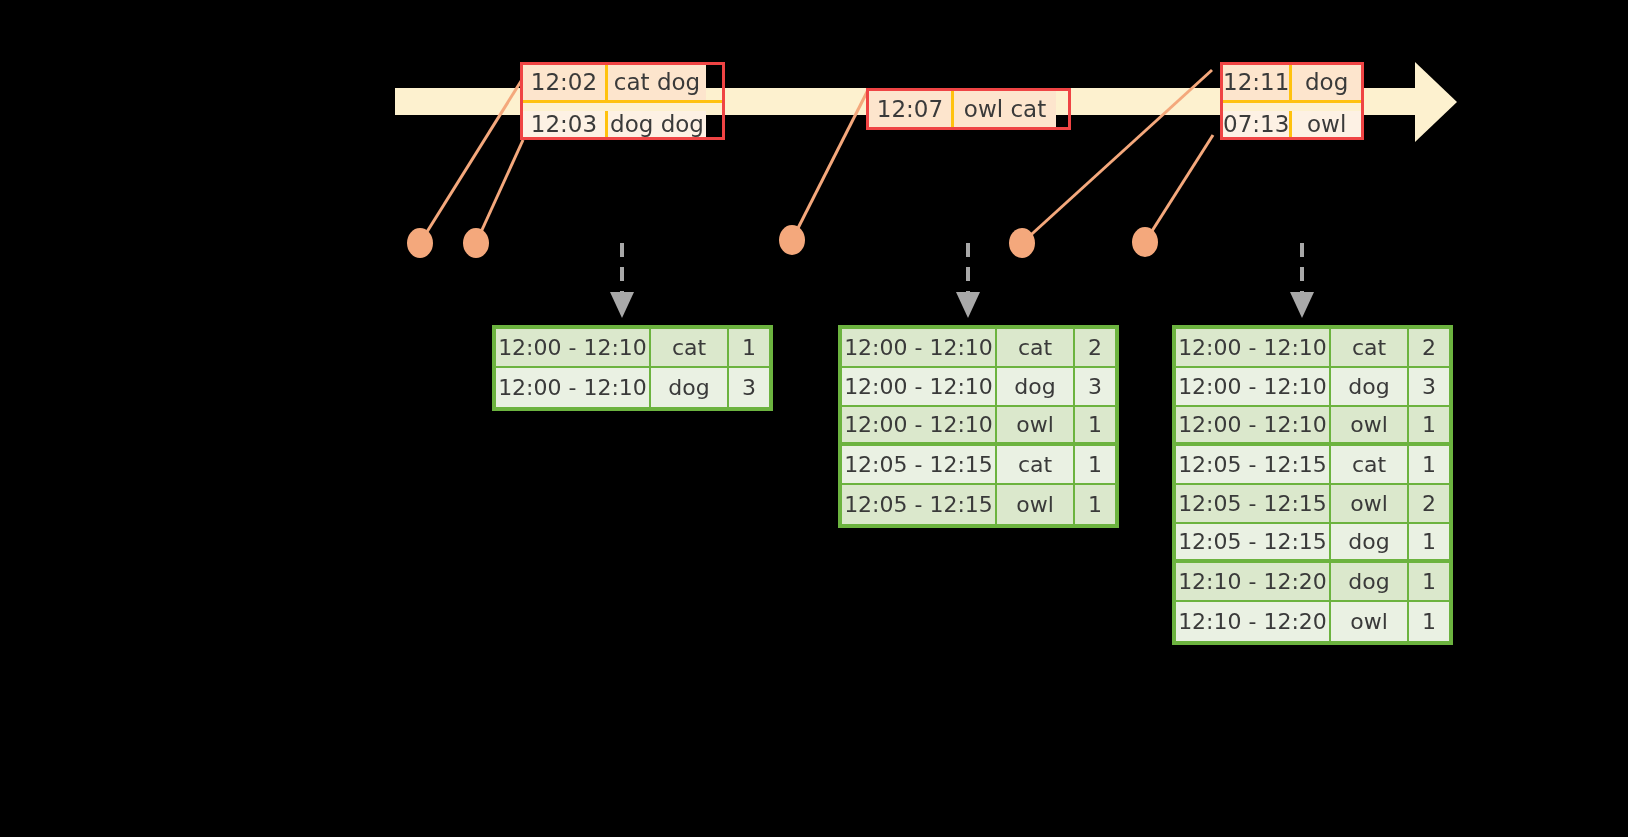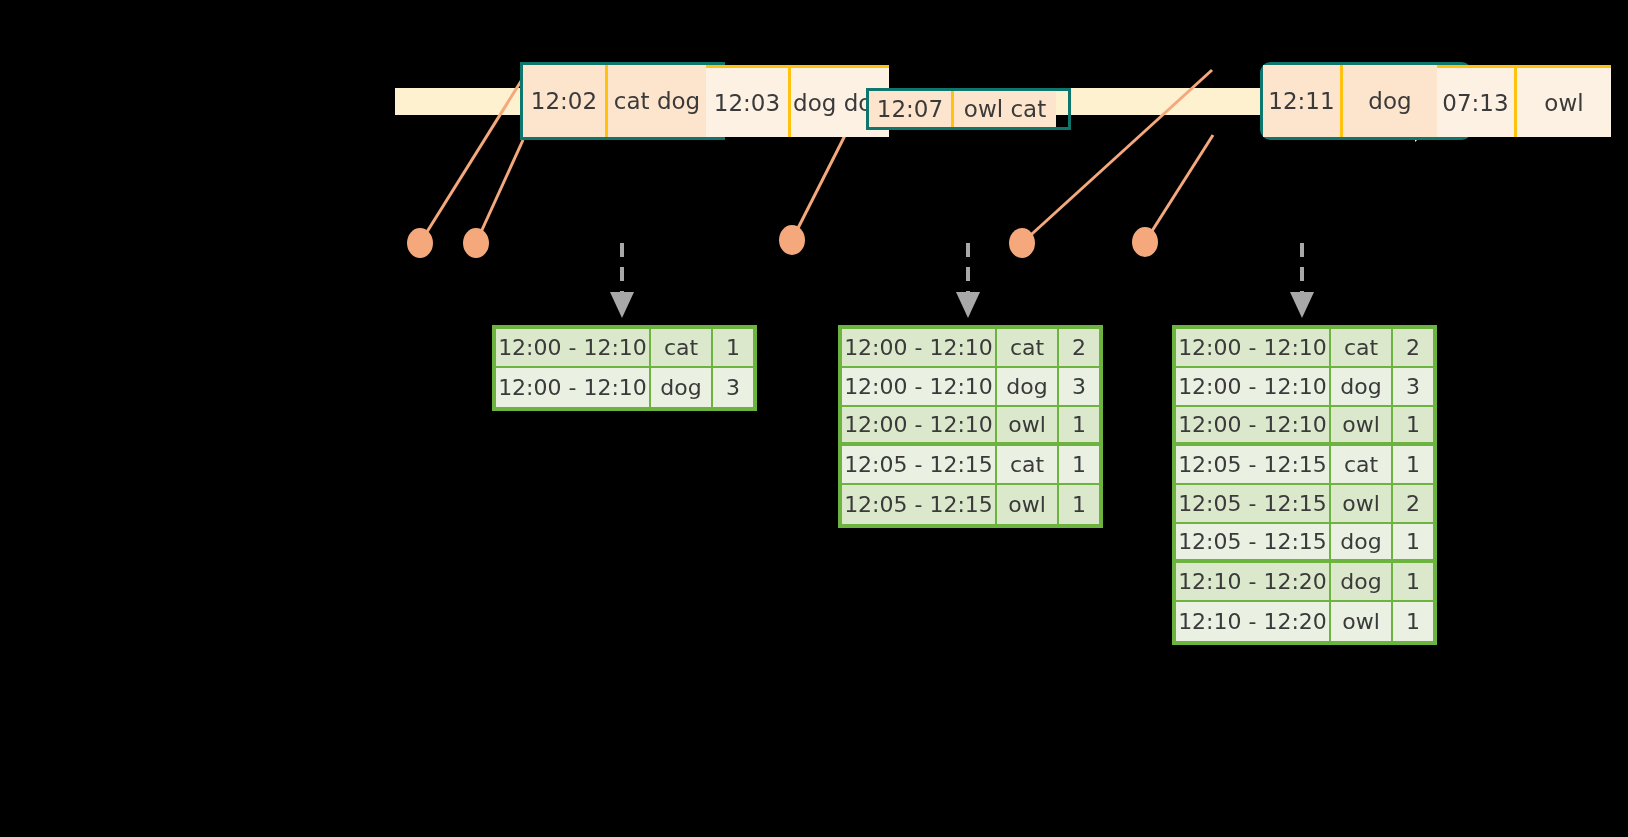--- a/index.html
+++ b/index.html
@@ -8,56 +8,56 @@
   #stage{position:absolute;left:0;top:0;width:1628px;height:837px;}
 
   
   .timeline-bar{position:absolute;left:395px;top:88px;width:1035px;height:27px;
       background:#fdf1cf;}
   .timeline-head{position:absolute;left:1415px;top:62px;width:0;height:0;
       border-top:40px solid transparent;border-bottom:40px solid transparent;
       border-left:42px solid #fdf1cf;}
 
   
-  .evt{position:absolute;border:3px solid #0f766e;box-sizing:border-box;
-       display:flex;flex-direction:row;}
+  .evt{position:absolute;border:3px solid #ef4444;box-sizing:border-box;
+       display:flex;flex-direction:column;}
   .evt-row{display:flex;flex:1;}
-  .evt-row + .evt-row{border-top:3px solid #ffc20e;}
+  .evt-row + .evt-row{border-top:3px solid #ffc20e;align-items:flex-end;}
   .evt-cell{display:flex;align-items:center;justify-content:center;
        font-size:23px;color:#3a3a3a;box-sizing:border-box;}
   .evt-cell.time{border-right:3px solid #ffc20e;}
   .shade-a{background:#fde5cd;}
   .shade-b{background:#fdf1e4;}
 
   #evt1{left:520px;top:62px;width:205px;height:78px;}
   #evt1 .time{width:85px;}
   #evt1 .val{width:98px;}
   #evt2{left:866px;top:88px;width:205px;height:42px;}
   #evt2 .time{width:85px;}
   #evt2 .val{width:102px;}
-  #evt3{left:1260px;top:62px;width:212px;height:78px;border-radius:11px;}
+  #evt3{left:1220px;top:62px;width:144px;height:78px;}
   #evt3 .time{width:80px;}
   #evt3 .val{width:94px;}
 
   
   svg.leaders{position:absolute;left:0;top:0;width:1628px;height:837px;
       pointer-events:none;}
 
   
   .tbl{position:absolute;border:4px solid #6cb33f;box-sizing:border-box;}
   .trow{display:flex;}
   .tcell{font-size:22px;color:#3a3a3a;display:flex;align-items:center;
       justify-content:center;height:39px;box-sizing:border-box;
       border-right:2px solid #6cb33f;border-bottom:2px solid #6cb33f;}
   .tcell:last-child{border-right:none;}
   .trow:last-child .tcell{border-bottom:none;}
   .gA{background:#dbe8cc;}
   .gB{background:#eaf1e3;}
   .c-win{width:155px;justify-content:center;}
-  .c-key{width:62px;}
+  .c-key{width:78px;}
   .c-cnt{width:40px;}
   .grp-end .tcell{border-bottom:4px solid #6cb33f;}
 
   #tbl1{left:492px;top:325px;}
   #tbl2{left:838px;top:325px;}
   #tbl3{left:1172px;top:325px;}
 </style>
 </head>
 <body>
 

